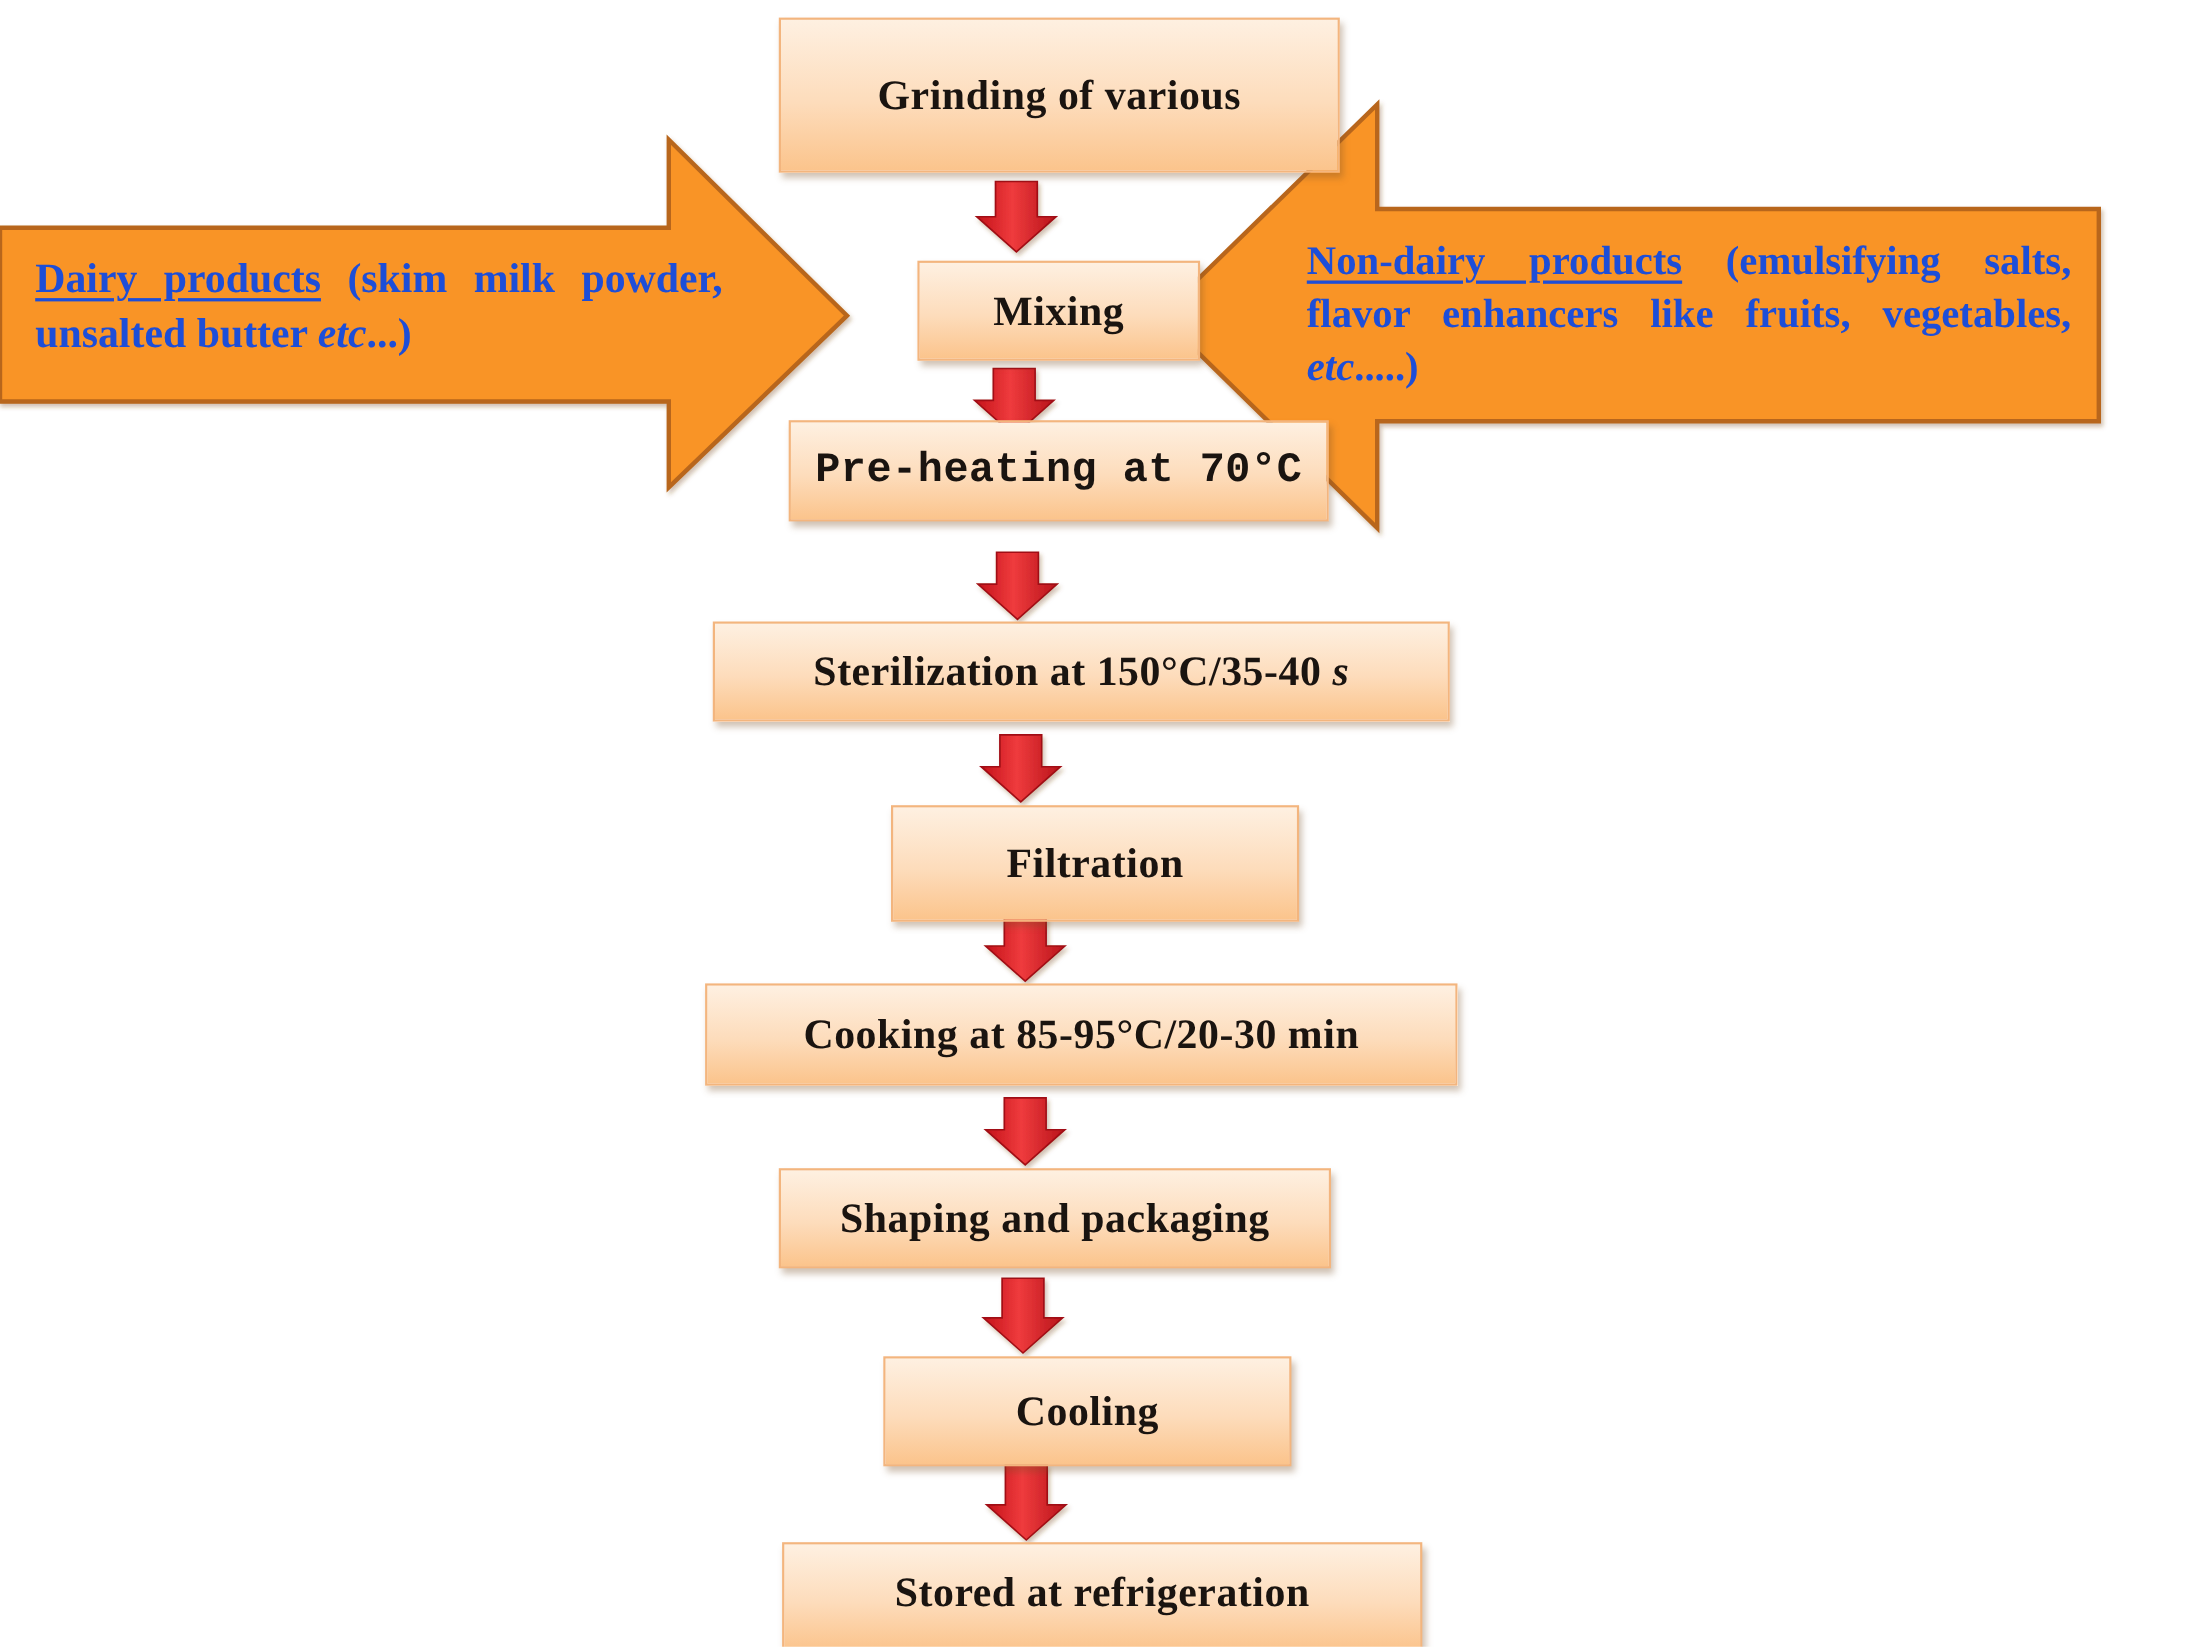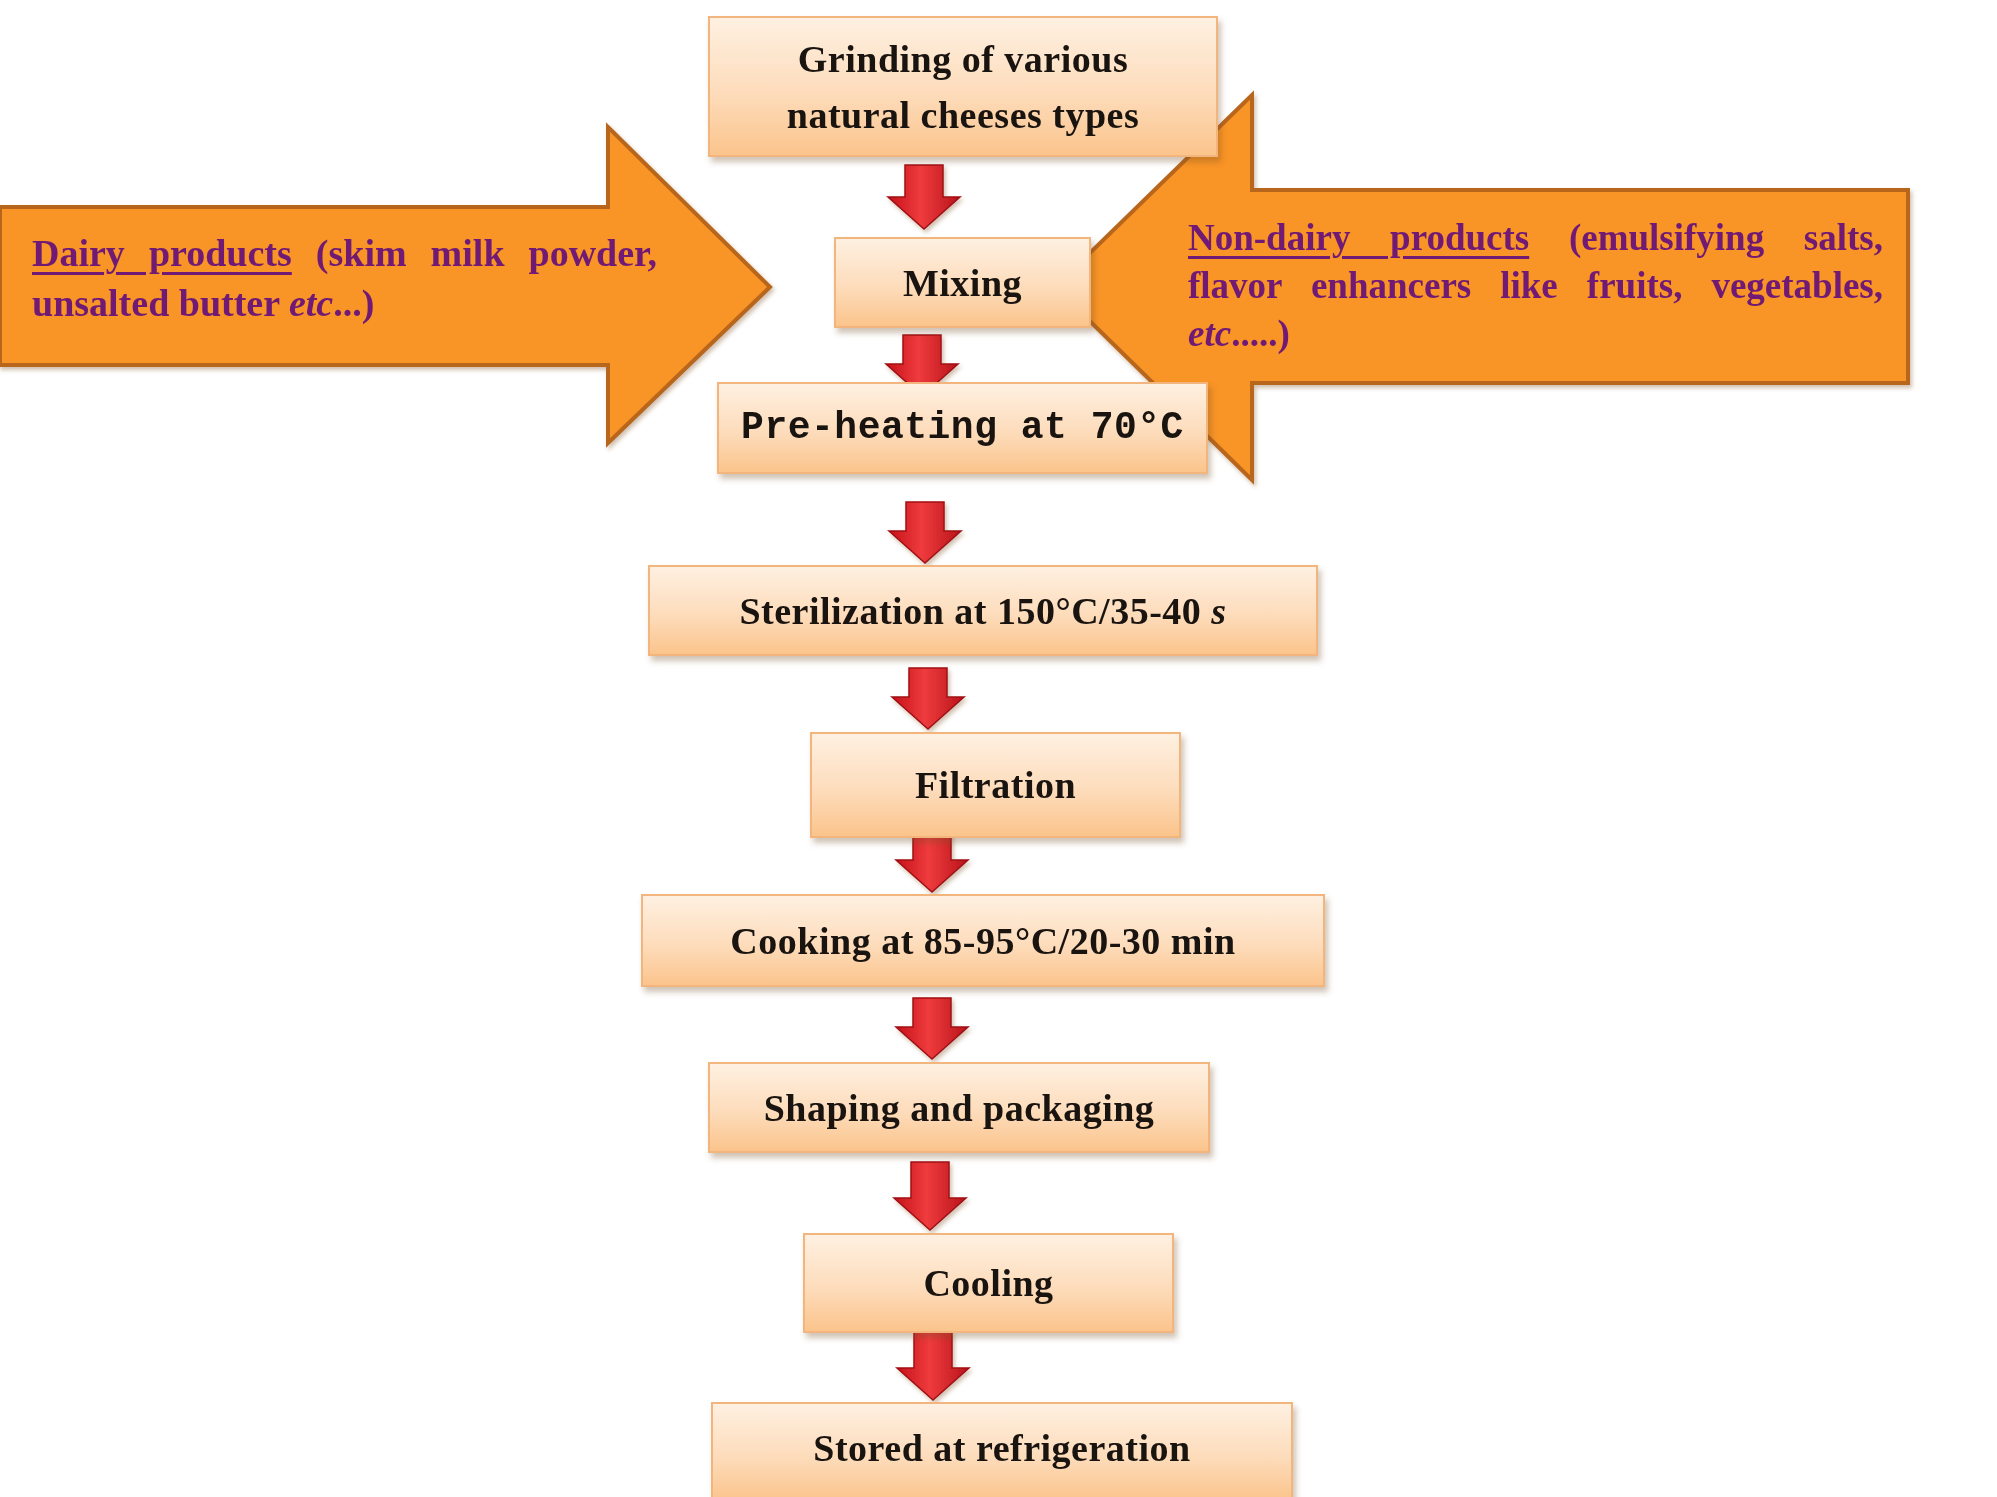--- a/index.html
+++ b/index.html
@@ -11,21 +11,21 @@
     background:linear-gradient(to bottom, #fef0e1 0%, #fddcbb 55%, #fbc48c 100%);
     border:2px solid #f3b57e;
     box-shadow: 3px 5px 6px rgba(120,80,40,0.35);
     display:flex; align-items:center; justify-content:center; text-align:center;
     color:#1a1410; font-weight:bold; font-size:38px; line-height:56px;
     letter-spacing:0.5px;
     margin-left:48px;
   }
   .step span { display:block; }
   .side-text {
-    position:absolute; color:#701a75; font-weight:bold; font-size:38px; line-height:50px;
+    position:absolute; color:#1d4ed8; font-weight:bold; font-size:38px; line-height:50px;
     text-align:justify;
   }
   .side-text u { text-decoration-thickness:3px; text-underline-offset:6px; }
   .side-text i { font-style:italic; }
   .ital { font-style:italic; }
 </style>
 </head>
 <body>
 
 <svg class="shapes" viewBox="0 0 1997 1497" xmlns="http://www.w3.org/2000/svg">
@@ -59,21 +59,20 @@
 <div class="side-text" style="left:32px; top:228px; width:625px;">
   <u>Dairy products</u><span> (skim milk powder, unsalted butter </span><i>etc</i><span>...)</span>
 </div>
 
 <div class="side-text" style="left:1188px; top:214px; width:695px; line-height:48px; font-size:37px;">
   <u>Non-dairy products</u><span> (emulsifying salts, flavor enhancers like fruits, vegetables, </span><i>etc</i><span>.....)</span>
 </div>
 
 <div class="step" style="left:660px; top:16px; width:510px; height:141px; flex-direction:column;">
   <span>Grinding of various</span>
-  <span>natural cheeses types</span>
 </div>
 
 <div class="step" style="left:786px; top:237px; width:257px; height:91px;">
   <span>Mixing</span>
 </div>
 
 <div class="step" style="left:669px; top:382px; width:491px; height:92px;font-family:Liberation Mono, monospace;">
   <span>Pre-heating at 70°C</span>
 </div>
 

